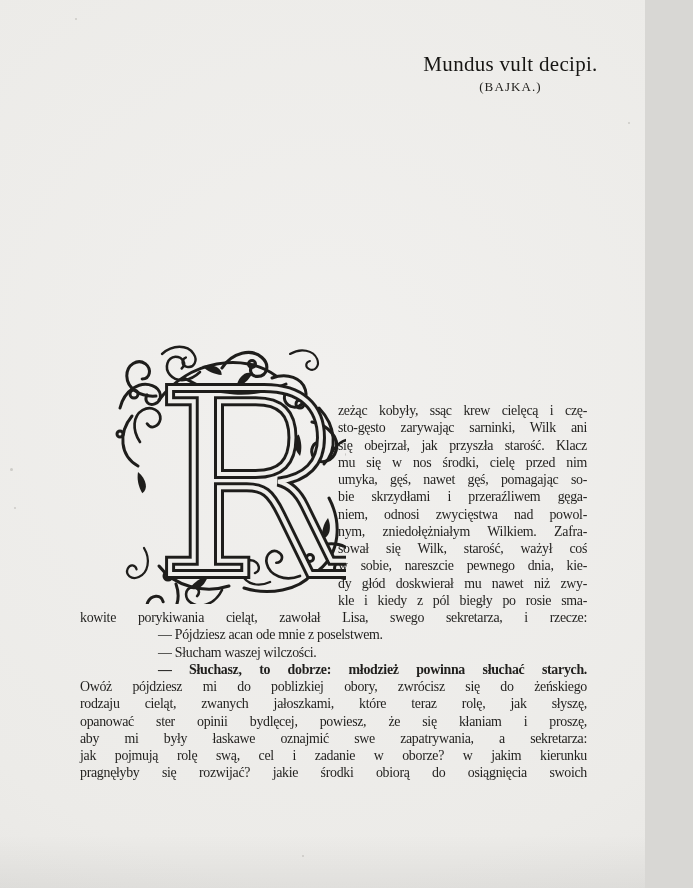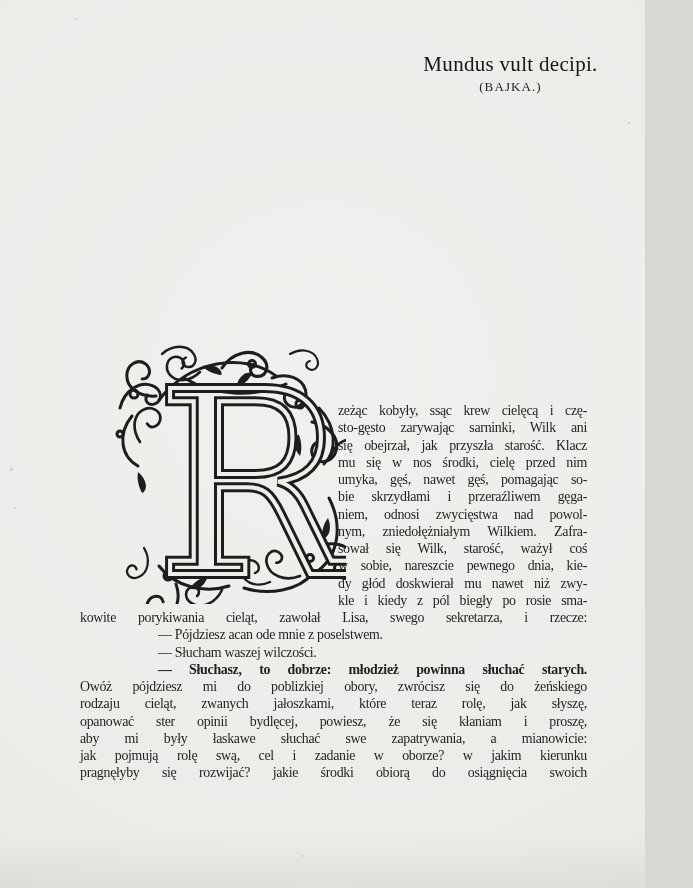--- a/index.html
+++ b/index.html
@@ -101,21 +101,21 @@
       <div class="line">w sobie, nareszcie pewnego dnia, kie-</div>
       <div class="line">dy głód doskwierał mu nawet niż zwy-</div>
       <div class="line">kle i kiedy z pól biegły po rosie sma-</div>
       <div class="line">kowite porykiwania cieląt, zawołał Lisa, swego sekretarza, i rzecze:</div>
       <div class="line l-left" style="padding-left: 78px;">— Pójdziesz acan ode mnie z poselstwem.</div>
       <div class="line l-left" style="padding-left: 78px;">— Słucham waszej wilczości.</div>
       <div class="line" style="padding-left: 78px; font-weight: bold;">— Słuchasz, to dobrze: młodzież powinna słuchać starych.</div>
       <div class="line">Owóż pójdziesz mi do poblizkiej obory, zwrócisz się do żeńskiego</div>
       <div class="line">rodzaju cieląt, zwanych jałoszkami, które teraz rolę, jak słyszę,</div>
       <div class="line">opanować ster opinii bydlęcej, powiesz, że się kłaniam i proszę,</div>
-      <div class="line">aby mi były łaskawe słuchać swe zapatrywania, a mianowicie:</div>
+      <div class="line">aby mi były łaskawe oznajmić swe zapatrywania, a sekretarza:</div>
       <div class="line">jak pojmują rolę swą, cel i zadanie w oborze? w jakim kierunku</div>
       <div class="line">pragnęłyby się rozwijać? jakie środki obiorą do osiągnięcia swoich</div>
     </div>
 
   <div class="speck" style="left:75px;top:18px;width:2px;height:2px;"></div>
   <div class="speck" style="left:10px;top:468px;width:3px;height:3px;"></div>
   <div class="speck" style="left:14px;top:507px;width:2px;height:2px;"></div>
   <div class="speck" style="left:628px;top:122px;width:2px;height:2px;"></div>
   <div class="speck" style="left:302px;top:855px;width:2px;height:2px;"></div>
 </div>

